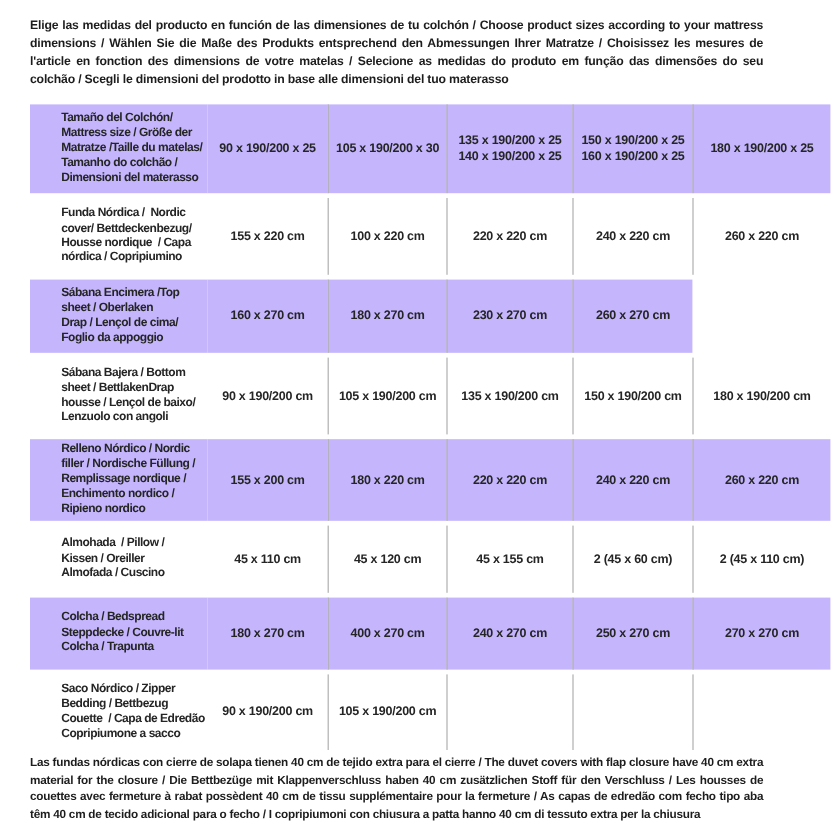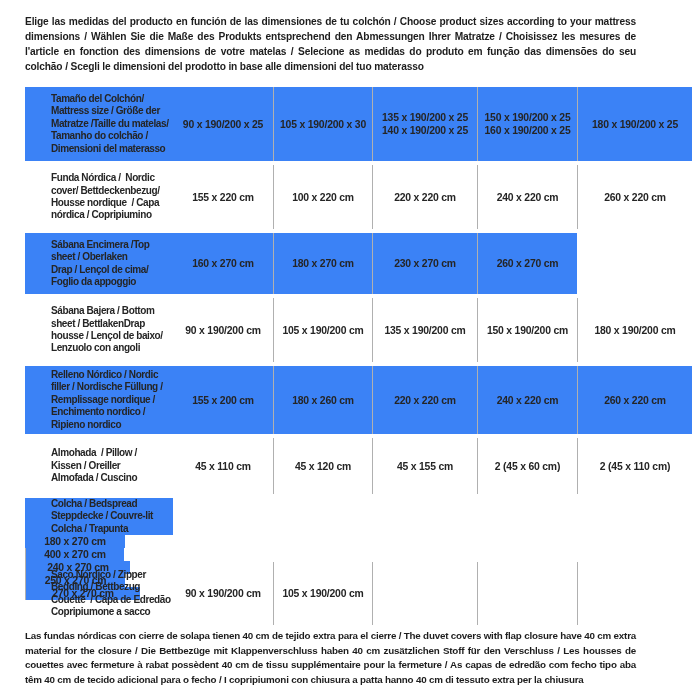--- a/index.html
+++ b/index.html
@@ -15,21 +15,21 @@
     font-weight:bold;
     font-size:10.2px;
     letter-spacing:-0.15px;
     line-height:15px;
     text-align:justify;
     color:#1d1d1d;
   }
 
   .size-table { margin-top:13px; width:667px; }
   .trow { display:flex; margin-bottom:4px; }
-  .trow.gray .cell { background:#3b82f6; }
+  .trow.gray .cell { background:#c4b5fd; }
   .cell { display:flex; align-items:center; }
 
   .label {
     width:148px;
     padding-left:26px;
     font-size:10px;
     font-weight:bold;
     letter-spacing:-0.4px;
     line-height:12.4px;
     white-space:pre;
@@ -51,21 +51,21 @@
   .val:nth-child(4) { width:105px; }
   .val:nth-child(5) { width:100px; }
   .val:nth-child(6) { width:115px; }
 
   .trow:nth-child(1) { height:74px; }
   .trow:nth-child(2) { height:64px; }
   .trow:nth-child(3) { height:61px; }
   .trow:nth-child(4) { height:64px; }
   .trow:nth-child(5) { height:68px; }
   .trow:nth-child(6) { height:56px; }
-  .trow:nth-child(7) { height:60px;flex-direction:column; }
+  .trow:nth-child(7) { height:60px; }
   .trow:nth-child(8) { height:63px; }
 
   .footer {
     margin-top:2px;
     font-weight:bold;
     font-size:9.8px;
     letter-spacing:-0.2px;
     line-height:14.5px;
     text-align:justify;
     color:#1d1d1d;
@@ -130,21 +130,21 @@
       <div class="cell val">180 x 190/200 cm</div>
     </div>
 
     <div class="trow gray">
       <div class="cell label">Relleno Nórdico / Nordic
 filler / Nordische Füllung /
 Remplissage nordique /
 Enchimento nordico /
 Ripieno nordico</div>
       <div class="cell val">155 x 200 cm</div>
-      <div class="cell val">180 x 260 cm</div>
+      <div class="cell val">180 x 220 cm</div>
       <div class="cell val">220 x 220 cm</div>
       <div class="cell val">240 x 220 cm</div>
       <div class="cell val">260 x 220 cm</div>
     </div>
 
     <div class="trow">
       <div class="cell label">Almohada  / Pillow /
 Kissen / Oreiller
 Almofada / Cuscino</div>
       <div class="cell val">45 x 110 cm</div>

